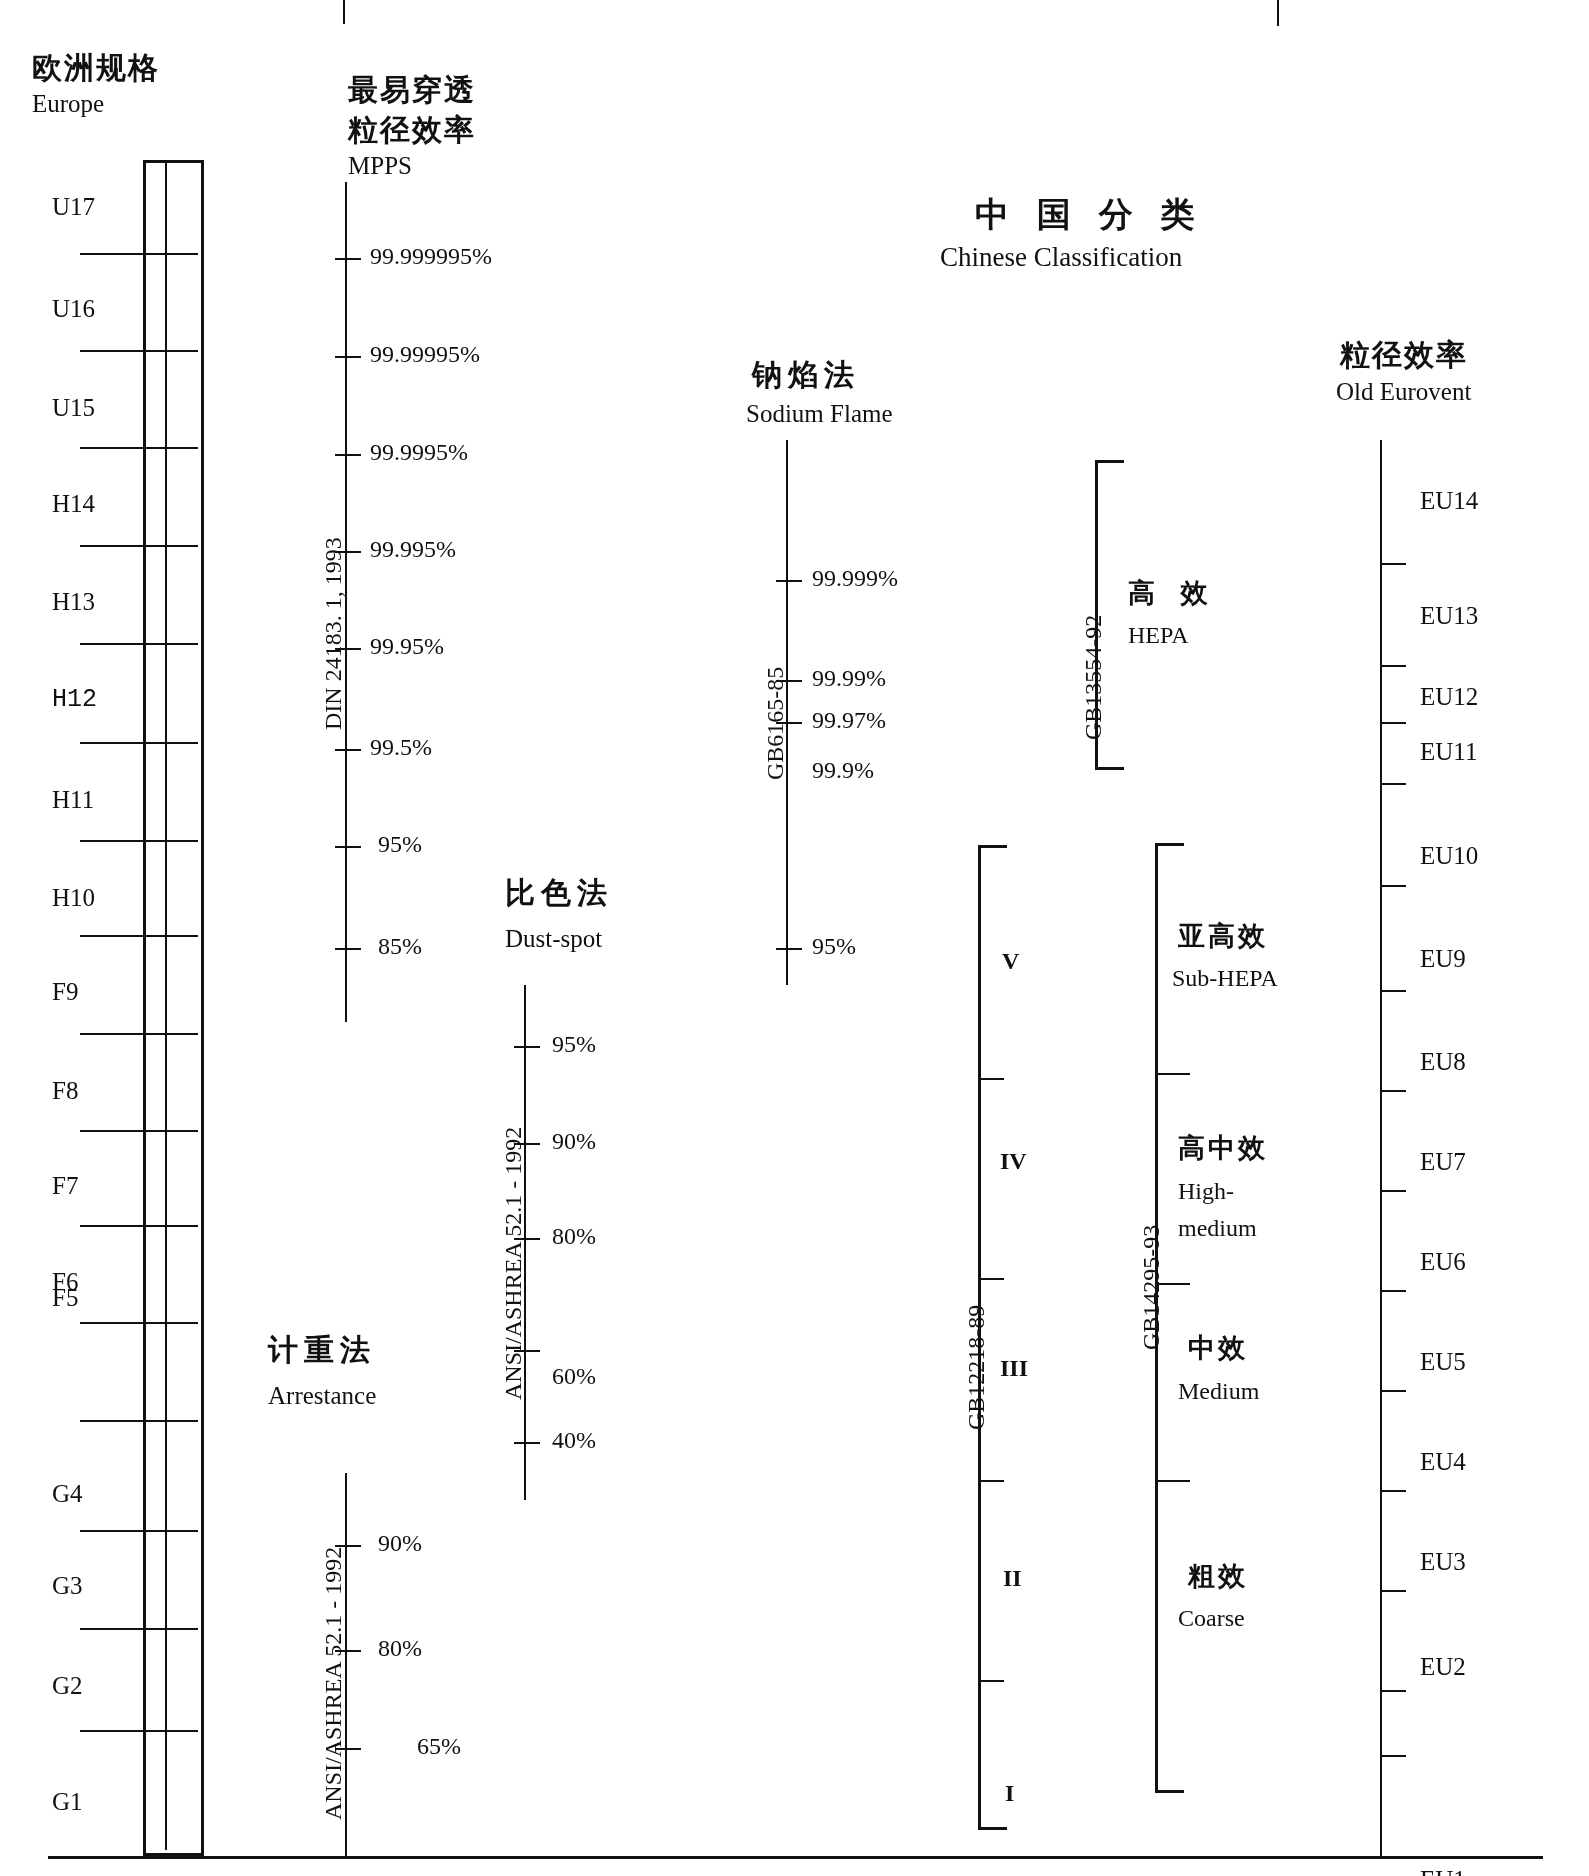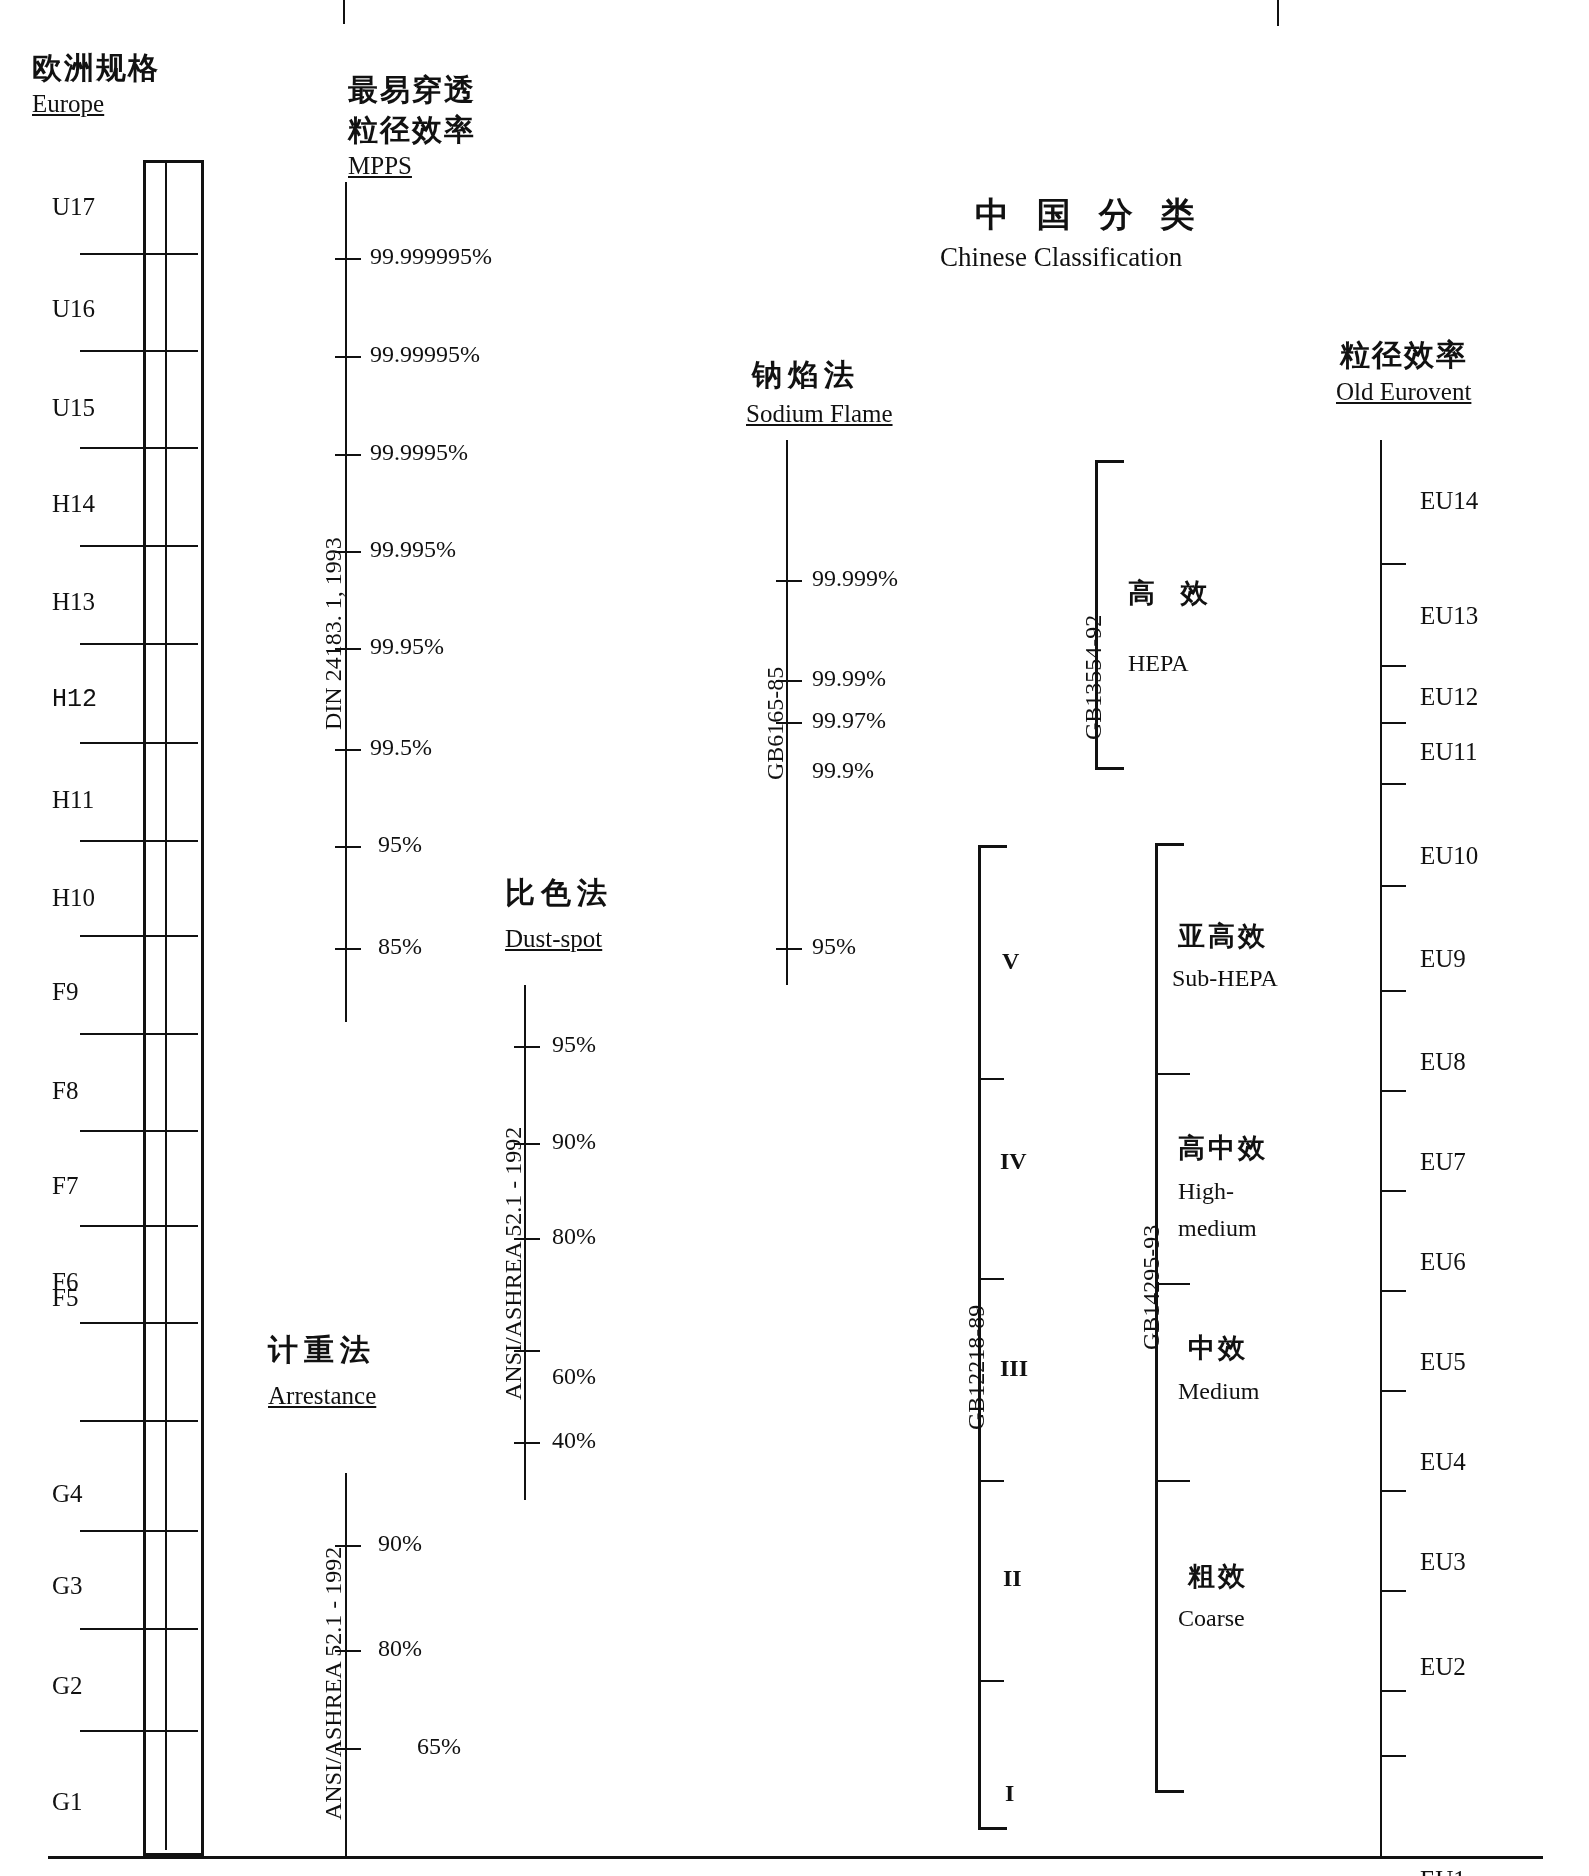--- a/index.html
+++ b/index.html
@@ -14,21 +14,21 @@
   .vert{transform-origin:0 0;white-space:nowrap;}
 
   
   .vline{position:absolute;background:#111;width:2px;}
 
   
   .ladder{position:absolute;border:3px solid #111;}
   .tick{position:absolute;background:#111;height:2px;}
 
   .axis-title-cn{font-size:30px;letter-spacing:2px;}
-  .axis-title-en{font-size:25px;text-decoration:underline;}
+  .axis-title-en{font-size:25px;}
   .scale-text{font-size:24px;}
   .grade-text{font-size:25px;}
   .roman{font-size:24px;font-weight:bold;}
   .catcn{font-size:27px;}
   .caten{font-size:24px;}
 
   .bracket{position:absolute;border-left:3px solid #111;}
   .bracket:before,.bracket:after{content:"";position:absolute;left:0;width:26px;height:3px;background:#111;}
   .bracket:before{top:0;}
   .bracket:after{bottom:0;}
@@ -173,21 +173,21 @@
   <div class="abs scale-text" style="left:812px;top:707px;">99.97%</div>
 
   <div class="abs scale-text" style="left:812px;top:757px;">99.9%</div>
 
   <div class="tick" style="left:776px;top:948px;width:26px;"></div>
   <div class="abs scale-text" style="left:812px;top:933px;">95%</div>
 
   <div class="bracket" style="left:1095px;top:460px;height:310px;"></div>
   <div class="abs vert scale-text" style="left:1080px;top:740px;transform:rotate(-90deg);">GB13554-92</div>
   <div class="abs lbl cn catcn" style="left:1128px;top:575px;letter-spacing:8px;">高 效</div>
-  <div class="abs lbl caten" style="left:1128px;top:622px;margin-top:28px;">HEPA</div>
+  <div class="abs lbl caten" style="left:1128px;top:622px;">HEPA</div>
 
   <div class="bracket" style="left:978px;top:845px;height:985px;"></div>
   <div class="abs vert scale-text" style="left:963px;top:1430px;transform:rotate(-90deg);">GB12218-89</div>
 
   <div class="tick" style="left:978px;top:1078px;width:26px;"></div>
   <div class="tick" style="left:978px;top:1278px;width:26px;"></div>
   <div class="tick" style="left:978px;top:1480px;width:26px;"></div>
   <div class="tick" style="left:978px;top:1680px;width:26px;"></div>
 
   <div class="abs roman" style="left:1002px;top:948px;">V</div>

